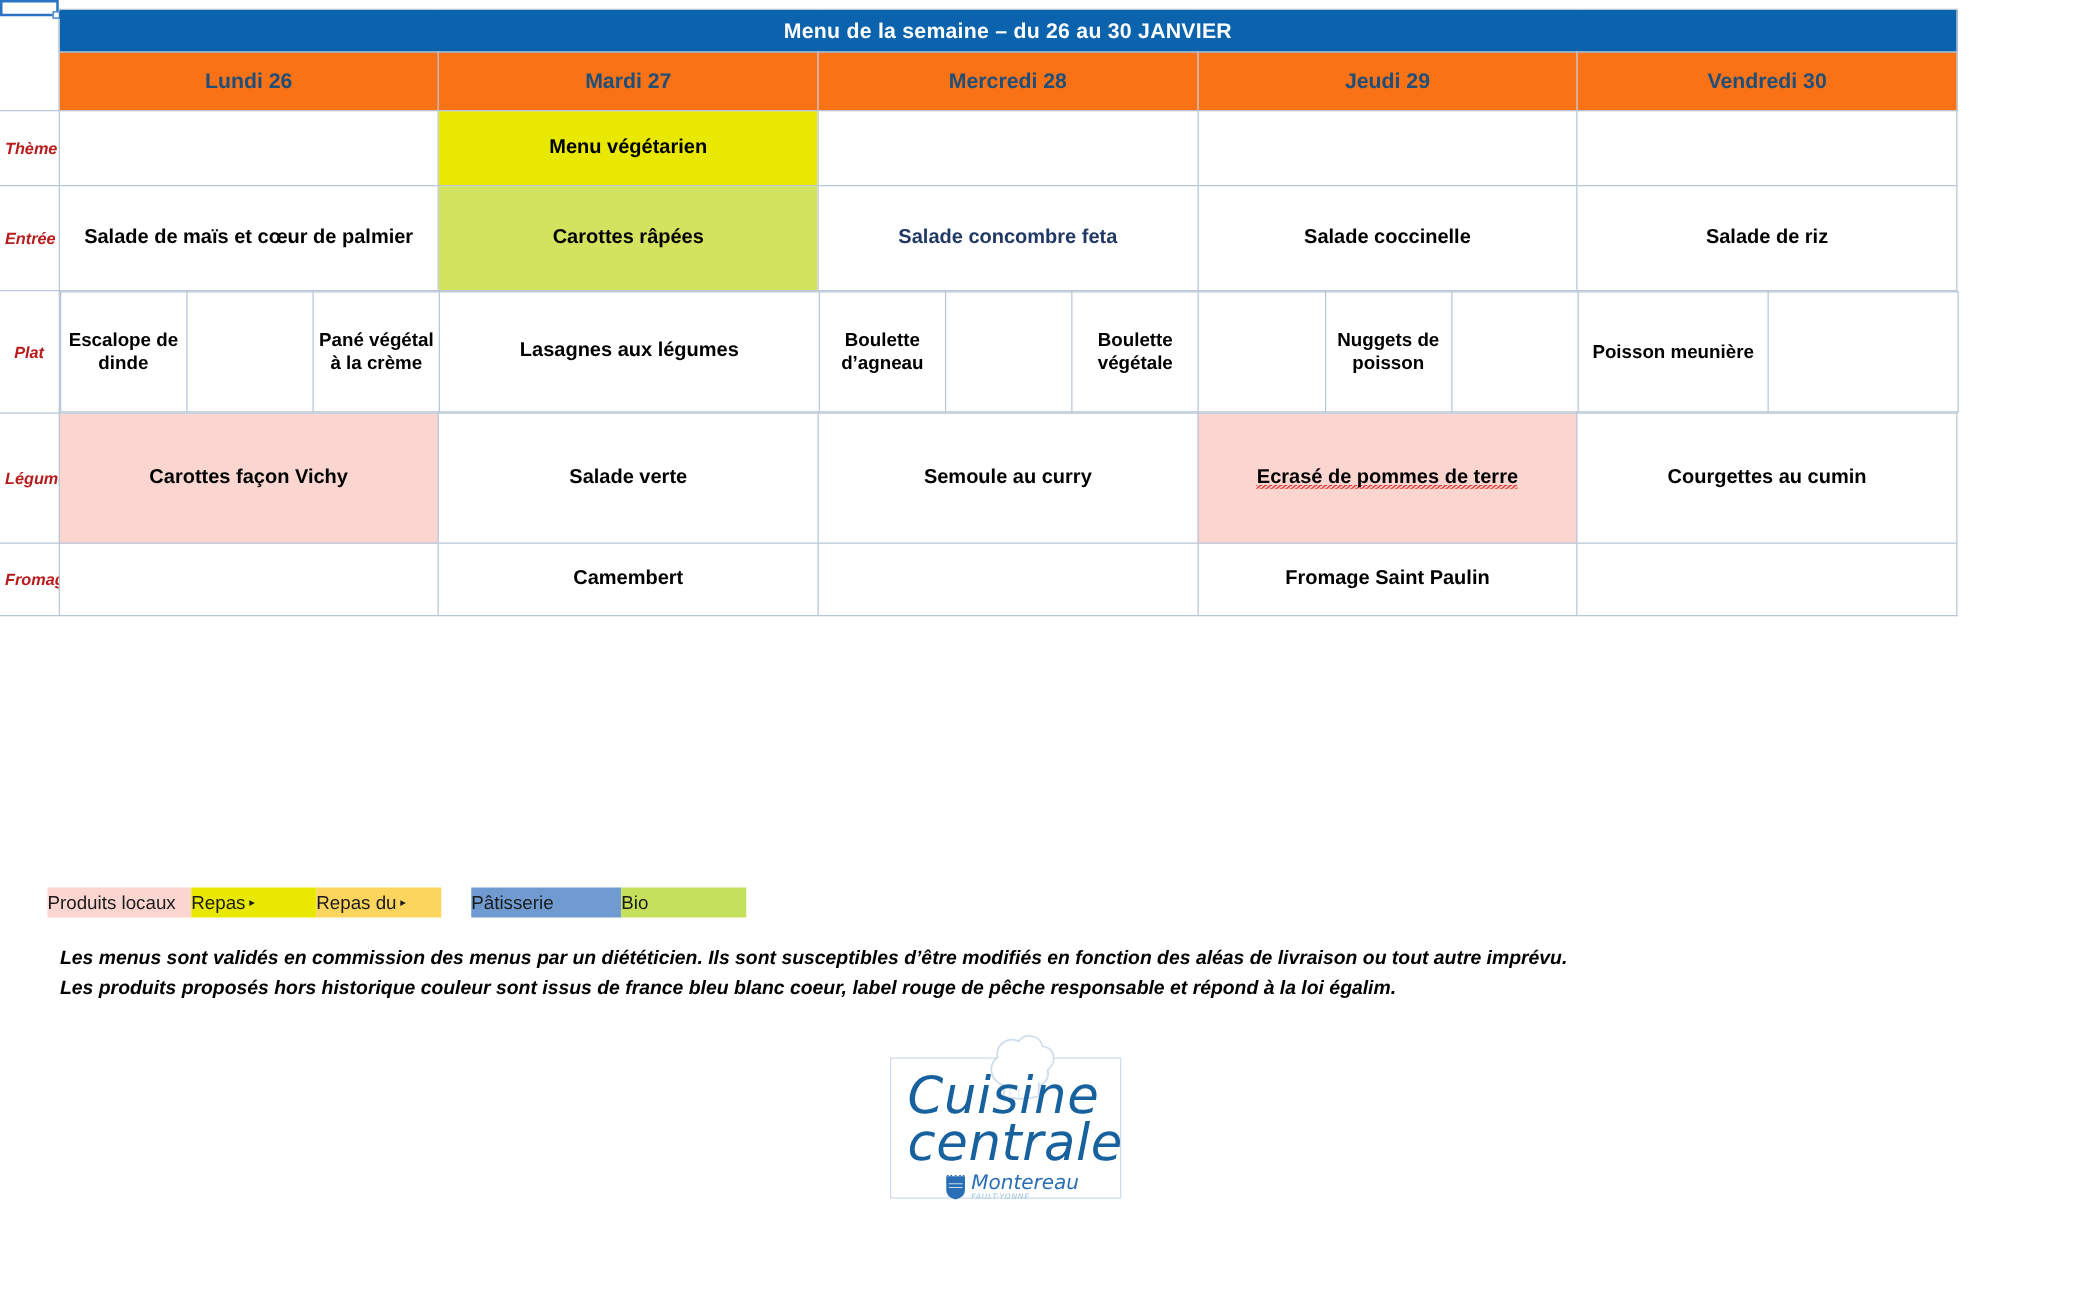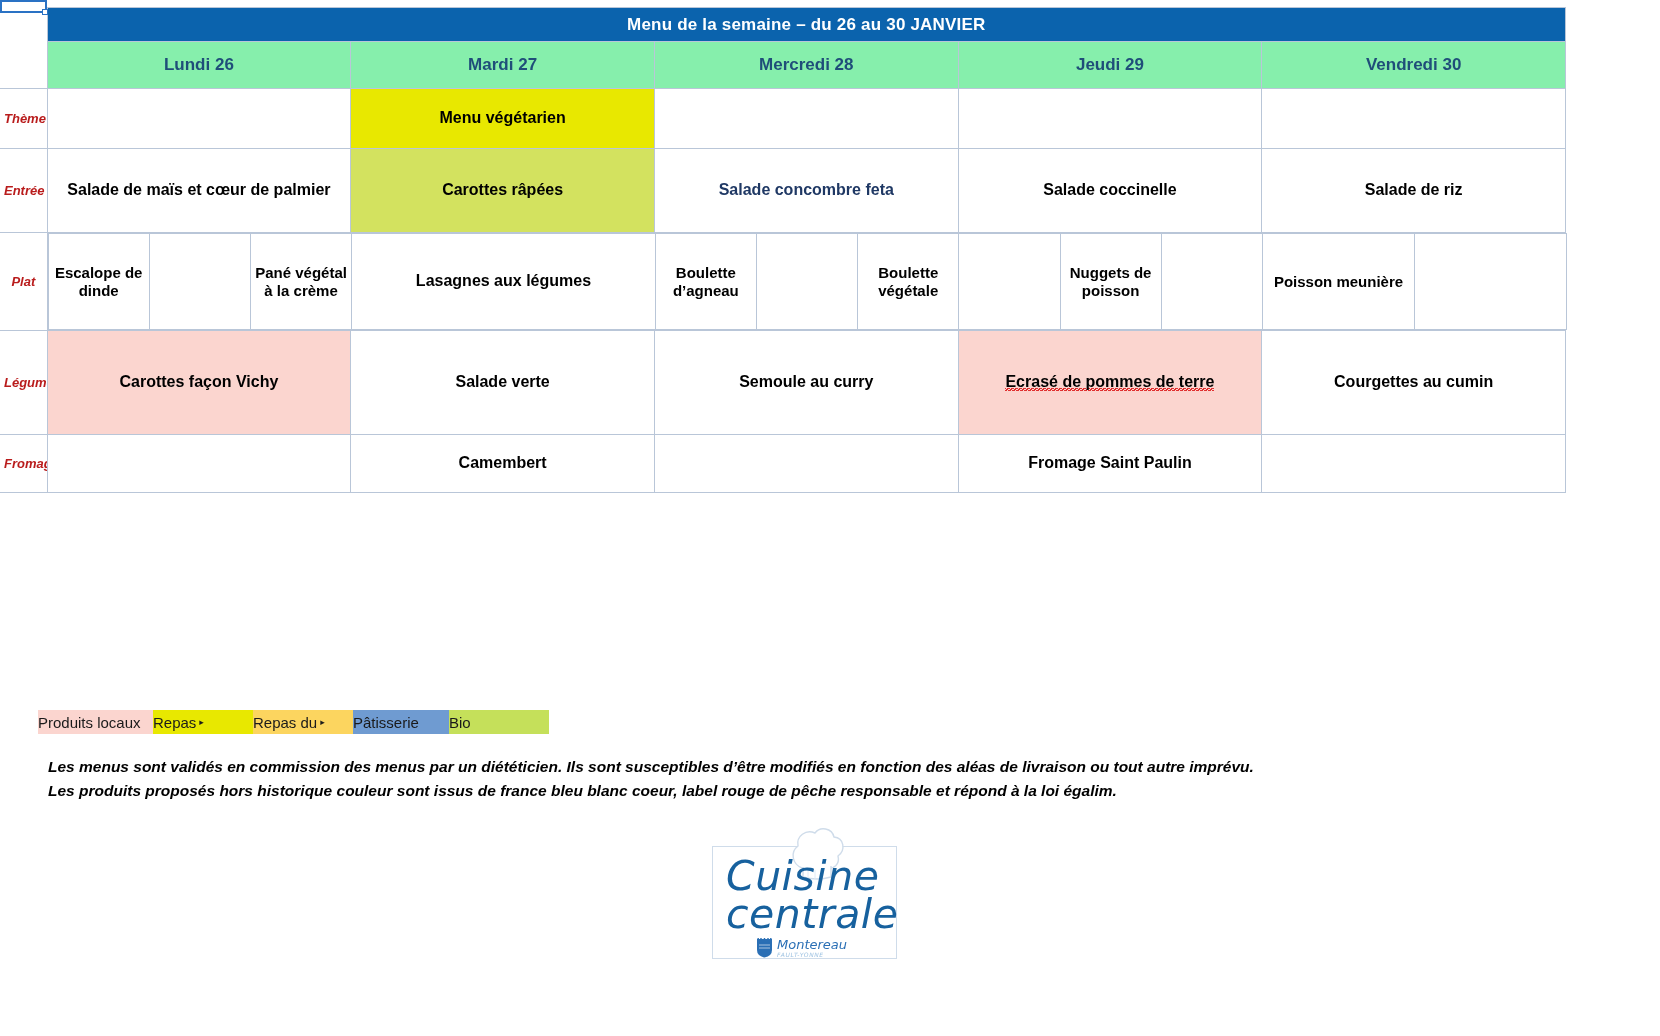--- a/index.html
+++ b/index.html
@@ -57,21 +57,21 @@
     color: #ffffff;
     font-weight: bold;
     font-size: 17px;
     height: 34px;
     letter-spacing: .2px;
   }
   .title-gap { background: #ffffff !important; border: none !important; }
 
   
   .dayhdr td {
-    background: #86efac;
+    background: #f97316;
     color: #1f4e79;
     font-weight: bold;
     font-size: 17px;
     height: 47px;
     border: 1px solid #b9c6d8;
   }
   .dayhdr td.blank { background: #ffffff; border-left: none; border-top: none; border-bottom: none; }
 
   
   .rowlab {
@@ -136,21 +136,21 @@
   .legend .lg {
     display: flex; align-items: center; justify-content: flex-start;
     font-size: 15px; color: #1a1a1a;
     white-space: nowrap;
     overflow: hidden;
     font-family: "Liberation Sans", sans-serif;
   }
   .lg-local { width: 115px; background: #fbd5cf; justify-content: flex-start; }
   .lg-repas { width: 100px; background: #e8e800; }
   .lg-repas2{ width: 100px; background: #fcd55f; }
-  .lg-patis { width: 96px; background: #6f9bd1; }
+  .lg-patis { width: 120px; background: #6f9bd1; margin-left: 24px; }
   .lg-bio   { width: 100px; background: #c5e05a; }
   .lg-arrow { font-size: 9px; padding: 0 3px; }
 
   
   .notes {
     position: absolute;
     left: 48px; top: 755px;
     width: 1400px;
     font-style: italic;
     font-weight: bold;
@@ -179,21 +179,21 @@
     font-weight: 300;
     line-height: .92;
   }
   .logo-text .l1 { font-size: 41px; letter-spacing: .5px; }
   .logo-text .l2 { font-size: 41px; letter-spacing: .5px; }
   .logo-city {
     position: absolute; left: 44px; top: 92px;
     display: flex; align-items: center; gap: 4px;
   }
   .logo-city .cname {
-    color: #2a6fb5; font-size: 13px;
+    color: #2a6fb5; font-size: 16px;
     font-family: "DejaVu Sans", sans-serif;
     line-height: 1;
   }
   .logo-city .csub {
     color: #9dc2e2; font-size: 6px; letter-spacing: .6px;
     font-family: "DejaVu Sans", sans-serif;
   }
 </style>
 </head>
 <body>

